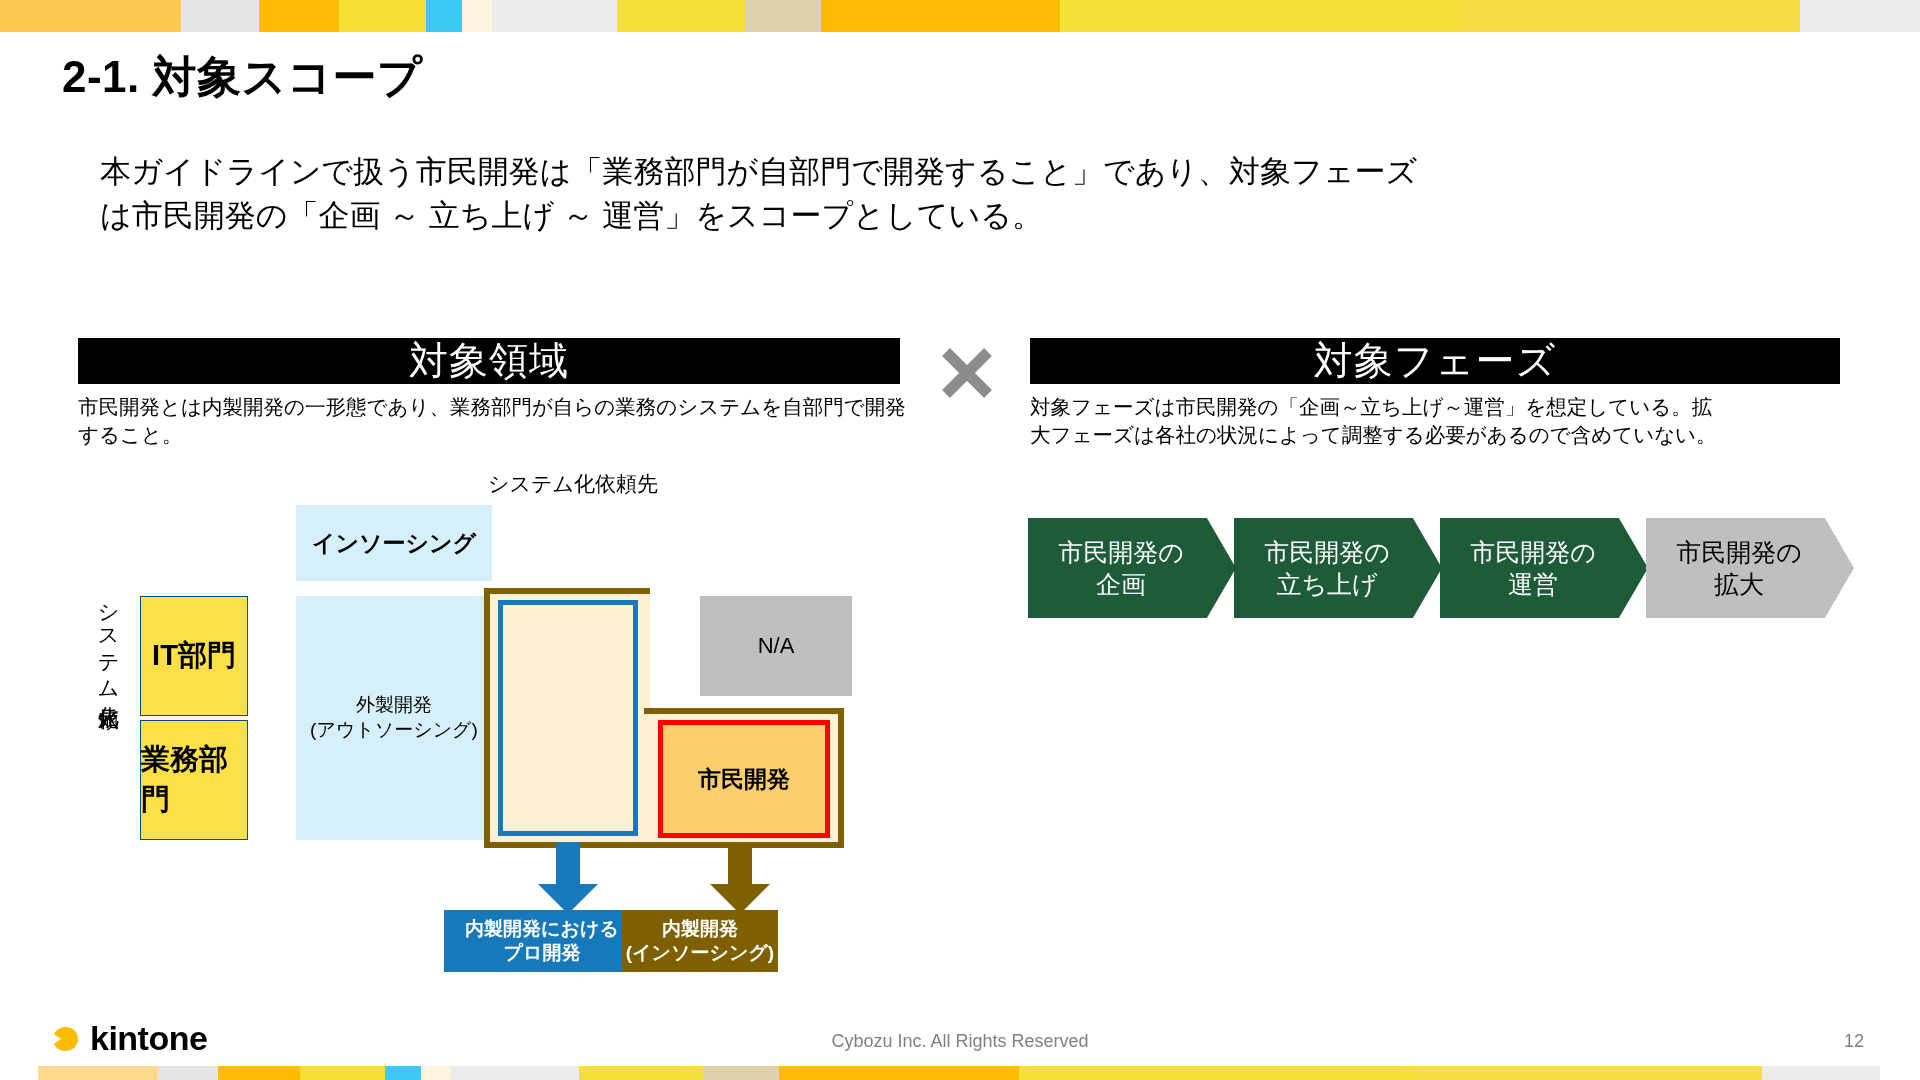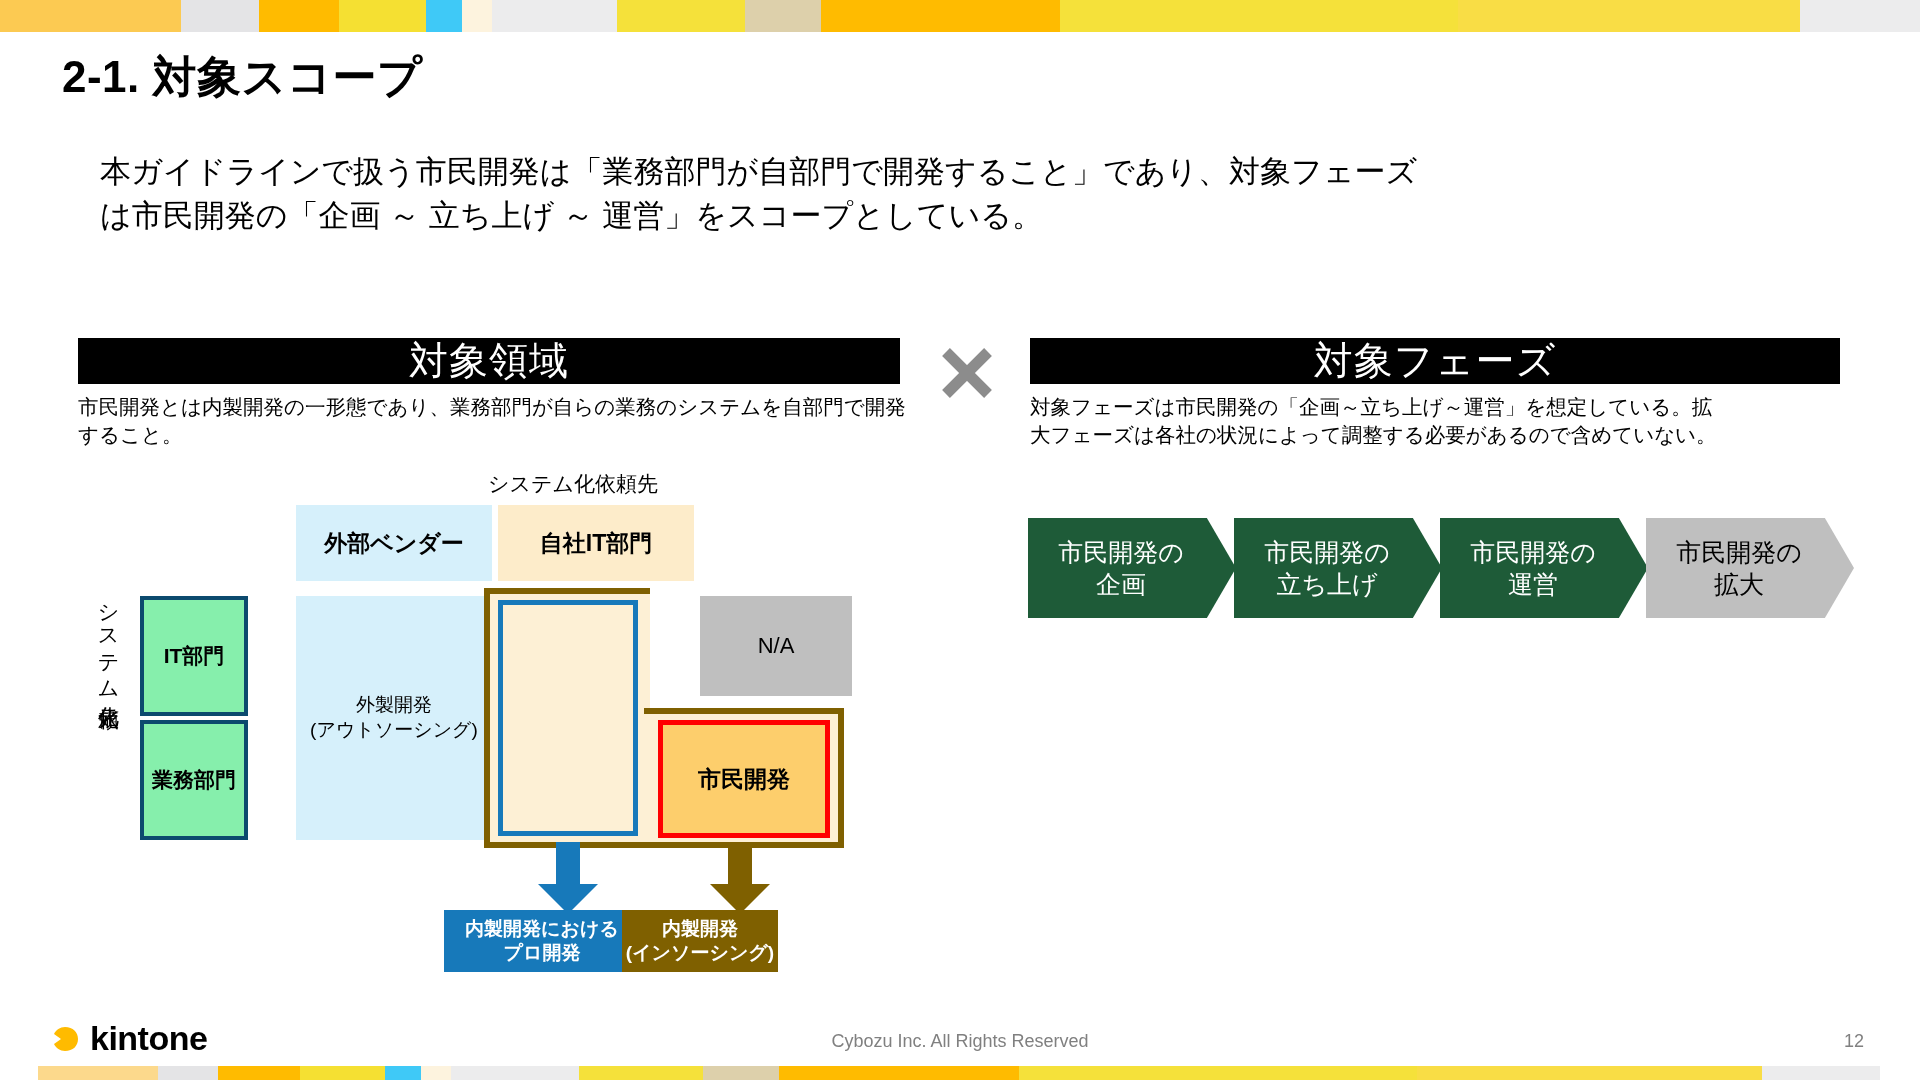--- a/index.html
+++ b/index.html
@@ -107,24 +107,24 @@
     display: flex; align-items: center; justify-content: center;
     font-size: 23px; font-weight: bold;
   }
   #col-head-0 { left: 218px; width: 196px; background: #d6f0fb; }
   #col-head-1 { left: 420px; width: 196px; background: #fdecca; }
   #col-head-2 { left: 622px; width: 196px; background: #fbba00; }
 
   .row-head {
     position: absolute;
     left: 62px; width: 108px;
-    border: 4px solid #0c4a6e;
-    background: #86efac;
-    display: flex; align-items: center; justify-content: center;
-    font-size: 21px; font-weight: bold;
+    border: 1px solid #0c4a6e;
+    background: #fde047;
+    display: flex; align-items: center; justify-content: center;
+    font-size: 29px; font-weight: bold;
     box-sizing: border-box;
   }
   #row-head-0 { top: 126px; height: 120px; }
   #row-head-1 { top: 250px; height: 120px; }
 
   
   #cell-outsourcing {
     position: absolute;
     left: 218px; top: 126px;
     width: 196px; height: 244px;
@@ -296,22 +296,21 @@
 <div class="panel-desc" id="right-panel-desc">
   <div>対象フェーズは市民開発の「企画～立ち上げ～運営」を想定している。拡</div>
   <div>大フェーズは各社の状況によって調整する必要があるので含めていない。</div>
 </div>
 
 <div id="matrix-area">
 
   <div id="matrix-axis-top-label">システム化依頼先</div>
   <div id="matrix-axis-left-label">システム化依頼元</div>
 
-  <div class="col-head" id="col-head-0" style="background: rgb(214, 240, 251);">外部ベンダー</div>
-  <div class="col-head" id="col-head-1" style="background: rgb(253, 236, 202);">自社IT部門</div>
+  <div class="col-head" id="col-head-0" style="background: rgb(214, 240, 251);">インソーシング</div>
 
   <div class="row-head" id="row-head-0">IT部門</div>
   <div class="row-head" id="row-head-1">業務部門</div>
 
   <div id="cell-outsourcing">
     <div>
       <div>外製開発</div>
       <div>(アウトソーシング)</div>
     </div>
   </div>

